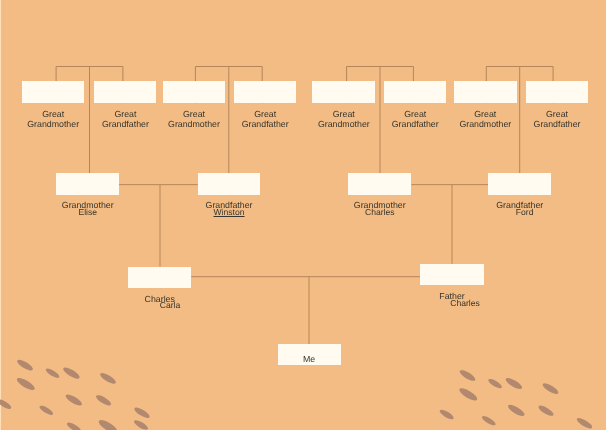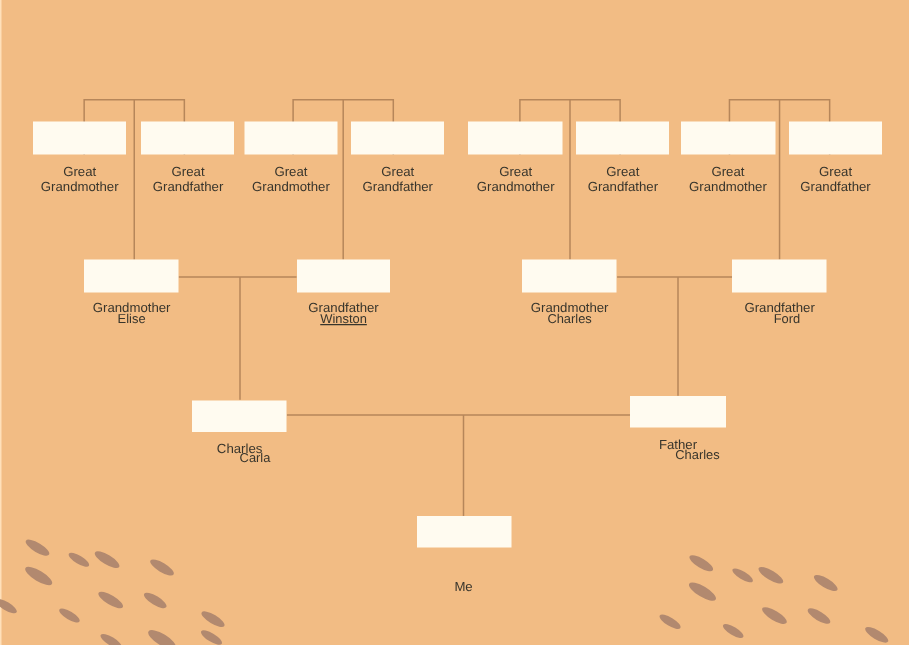--- a/index.html
+++ b/index.html
@@ -113,14 +113,14 @@
   <div class="nm" style="left:488.1px;top:178.96px;width:73px;">Ford</div>
   <div class="cap" style="left:488.1px;top:200.1px;width:63.3px;">Grandfather</div>
   <div class="node" style="left:128.2px;top:266.5px;width:63.1px;height:21.8px;"></div>
   <div class="nm" style="left:146px;top:272.46px;width:48px;">Carla</div>
   <div class="cap" style="left:128.2px;top:293.7px;width:63.1px;">Charles</div>
   <div class="node" style="left:420.4px;top:263.8px;width:63.3px;height:21.7px;"></div>
   <div class="nm" style="left:430px;top:269.76px;width:70px;">Charles</div>
   <div class="cap" style="left:420.4px;top:290.9px;width:63.3px;">Father</div>
   <div class="node" style="left:277.5px;top:343.96px;width:63.1px;height:21.1px;"></div>
   <div class="nm" style="left:277.5px;top:349.92px;width:63.1px;"></div>
-  <div class="cap" style="left:277.5px;top:386px;width:63.1px;">Me</div>
+  <div class="cap" style="left:277.5px;top:354px;width:63.1px;">Me</div>
 </div>
 
 </body></html>

